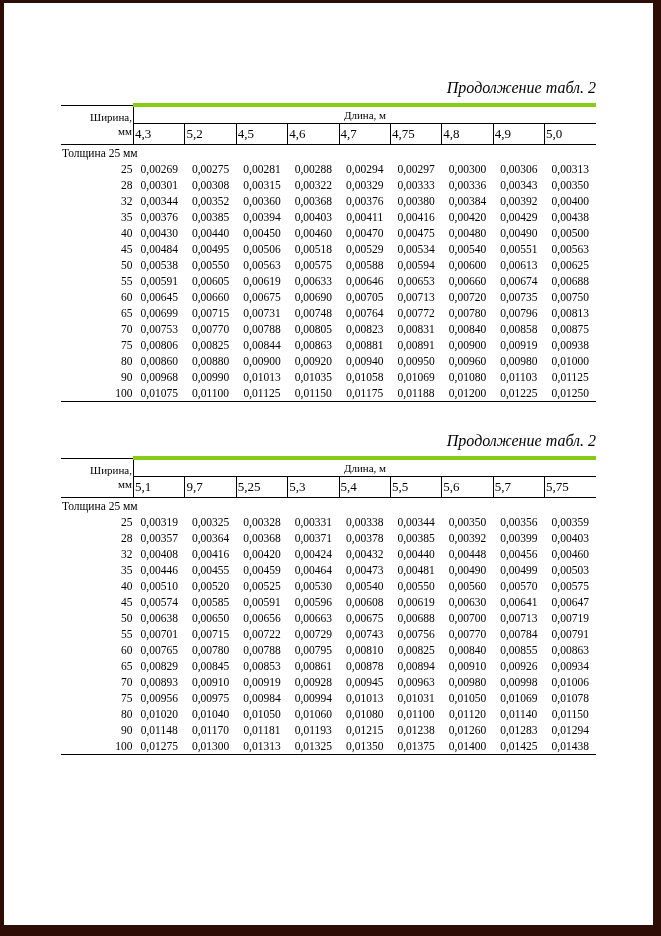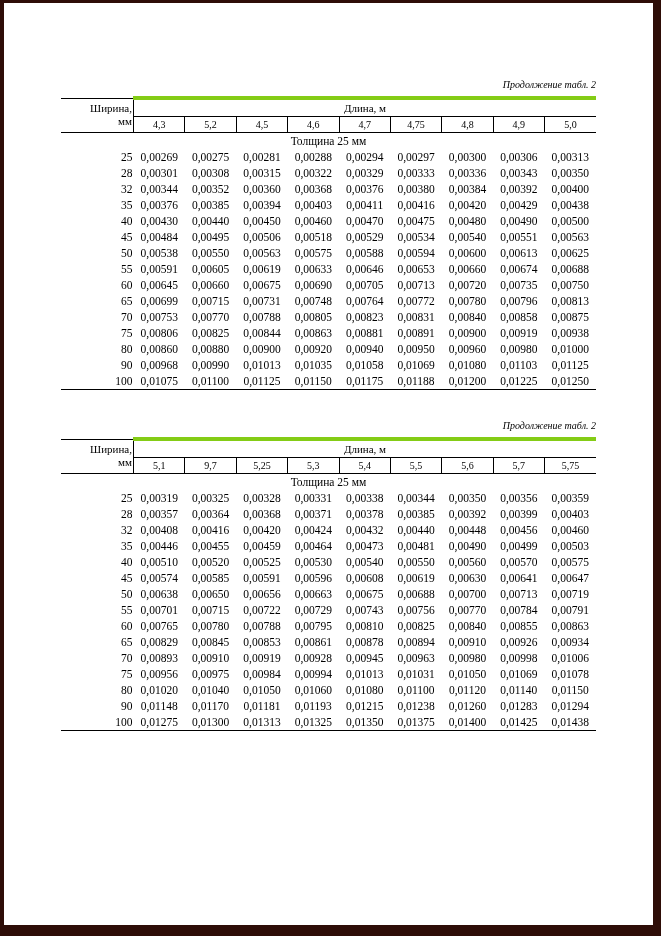--- a/index.html
+++ b/index.html
@@ -27,21 +27,21 @@
   }
   .doc-header {
     text-align: right;
     font-weight: bold;
     font-size: 13px;
     letter-spacing: 0.3px;
   }
   .table-block .caption {
     text-align: right;
     font-style: italic;
-    font-size: 10px;
+    font-size: 16px;
     margin: 16px 0 6px 0;
   }
   .table-block + .table-block .caption {
     margin-top: 30px;
   }
   table.tbl {
     width: 100%;
     border-collapse: collapse;
     table-layout: fixed;
     font-size: 11.5px;
@@ -65,26 +65,26 @@
   .h-length {
     border-top: 4px solid #84cc16;
     border-bottom: 1px solid #000;
     text-align: center;
     font-size: 11px;
     padding: 3px 0;
   }
   .h-val {
     border-bottom: 1px solid #000;
     border-left: 1px solid #000;
-    text-align: center;
-    font-size: 10px;
+    text-align: left;
+    font-size: 13px;
     padding: 3px 0;
   }
   .section-cell {
-    text-align: center;
+    text-align: left;
     font-weight: bold;
     font-size: 11.5px;
     padding: 4px 0 3px 0;
   }
   .w-cell {
     text-align: right;
     padding: 3px 25px 3px 0;
   }
   .v-cell {
     text-align: center;

